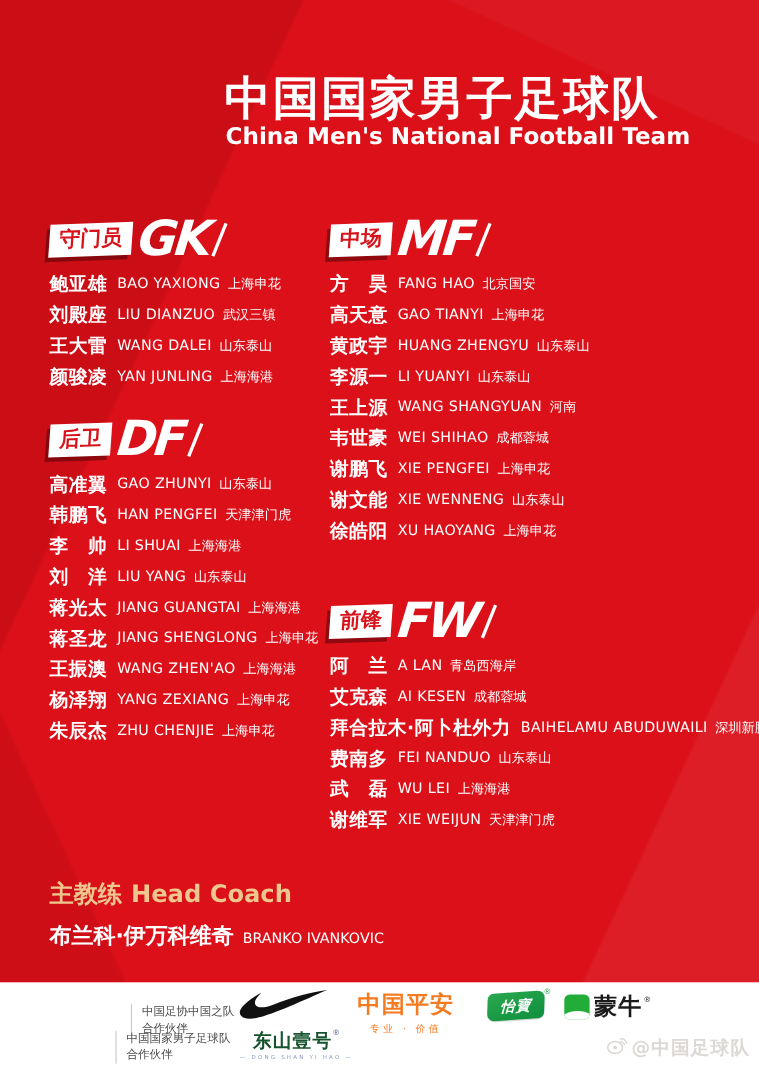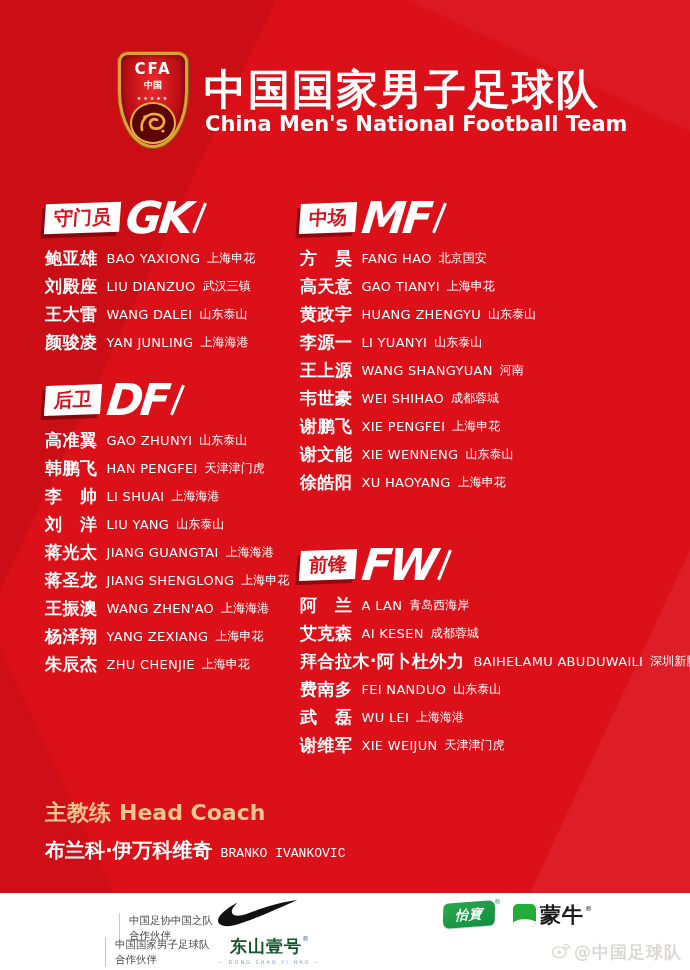--- a/index.html
+++ b/index.html
@@ -53,21 +53,21 @@
   .slash{display:inline-block;width:3px;height:32px;background:#fff;transform:rotate(22deg);margin-left:8px;}
   .player{height:28px;display:flex;align-items:center;white-space:nowrap;}
   .p-name{font-size:17px;font-weight:800;letter-spacing:.5px;}
   .p-pinyin{font-size:13px;font-weight:500;margin-left:9px;letter-spacing:.3px;}
   .p-club{font-size:12px;font-weight:500;margin-left:7px;}
   
   .coach{position:absolute;left:45px;top:782px;margin-top:16px;}
   .coach-label{font-size:22px;font-weight:800;color:#EFC78E;}
   .coach-label .en{margin-left:8px;}
   .coach-name{margin-top:9px;font-size:20px;font-weight:800;color:#fff;}
-  .coach-name .en{font-size:13px;font-weight:500;margin-left:8px;font-family:Liberation Mono, monospace;}
+  .coach-name .en{font-size:13px;font-weight:500;margin-left:8px;}
   
   .footer{position:absolute;left:0;bottom:0;width:690px;height:77px;background:#fff;color:#4a4a4a;}
   .partner{position:absolute;border-left:1px solid #c9c9c9;padding-left:9px;font-size:10.5px;line-height:1.45;color:#4a4a4a;}
   .partner.row1{left:105px;top:20px;margin-left:14px;}
   .partner.row2{left:105px;top:44px;}
   .nike{position:absolute;left:212px;top:4px;}
   .pingan{position:absolute;left:325px;top:6px;text-align:center;}
   .pingan .main{font-size:21px;font-weight:800;color:#F57B20;letter-spacing:1px;}
   .pingan .sub{font-size:9px;color:#F57B20;letter-spacing:3px;margin-top:2px;}
   .cestbon{position:absolute;left:443px;top:9px;}
@@ -89,34 +89,20 @@
   .dongshan .reg{font-size:7px;color:#4A5F96;vertical-align:top;}
   .dongshan .sub{font-size:5px;color:#8A9CC0;letter-spacing:2px;margin-top:1px;}
   .watermark{position:absolute;right:8px;bottom:6px;display:flex;align-items:flex-start;color:#DCD8D4;font-size:17px;font-weight:700;letter-spacing:1px;}
   .wm-icon{margin-right:3px;display:inline-flex;}
 </style>
 </head>
 <body>
 
 <div class="poster">
 
-  <div class="logo">
-    <div class="shield">
-      <div class="cfa-text">CFA</div>
-      <div class="cfa-cn">中国</div>
-      <div class="logo-stars">★★★★★</div>
-      <div class="dragon-ring">
-        <svg width="34" height="30" viewBox="0 0 34 30">
-          <path d="M6 22 C4 14 10 6 18 6 C26 6 30 12 27 17 C24 22 15 22 14 16 C13.5 12 18 10 21 12" fill="none" stroke="#EDB23C" stroke-width="2.6" stroke-linecap="round"></path>
-          <circle cx="9" cy="9" r="1.8" fill="#EDB23C"></circle>
-          <circle cx="27" cy="23" r="1.6" fill="#EDB23C"></circle>
-        </svg>
-      </div>
-    </div>
-  </div>
   <div class="title-cn">中国国家男子足球队</div>
   <div class="title-en">China Men's National Football Team</div>
 
   <div class="section" id="sec-gk">
     <div class="sec-head">
       <span class="sec-box"><span>守门员</span></span>
       <span class="sec-letters">GK</span>
       <span class="slash"></span>
     </div>
     <div class="player">
@@ -296,20 +282,24 @@
 
   <div class="footer">
     <div class="partner row1">
       <div>中国足协中国之队</div>
       <div>合作伙伴</div>
     </div>
     <div class="nike">
       <svg width="88" height="34" viewBox="0 0 100 38">
         <path d="M97 3 C74 13 42 28 24 32 C10 35 3 29 9 21 C13 16 21 10 29 6 C23 12 21 16 23.5 19 C26 22 33 21.5 42 18 C59 11 80 5 97 3 Z" fill="#111"></path>
       </svg>
+    </div>
+    <div class="pingan">
+      <div class="main">中国平安</div>
+      <div class="sub">专业 · 价值</div>
     </div>
     <div class="cestbon">
       <div class="flag">
           <span>怡寶</span>
         </div>
       <span class="reg">®</span>
     </div>
     <div class="mengniu">
       <span class="mn-icon"></span>
       <span class="name">蒙牛</span>

